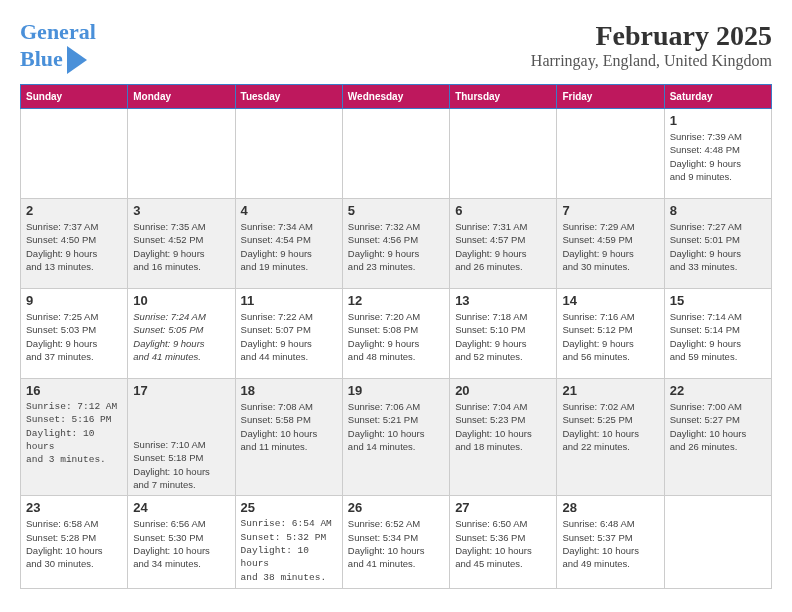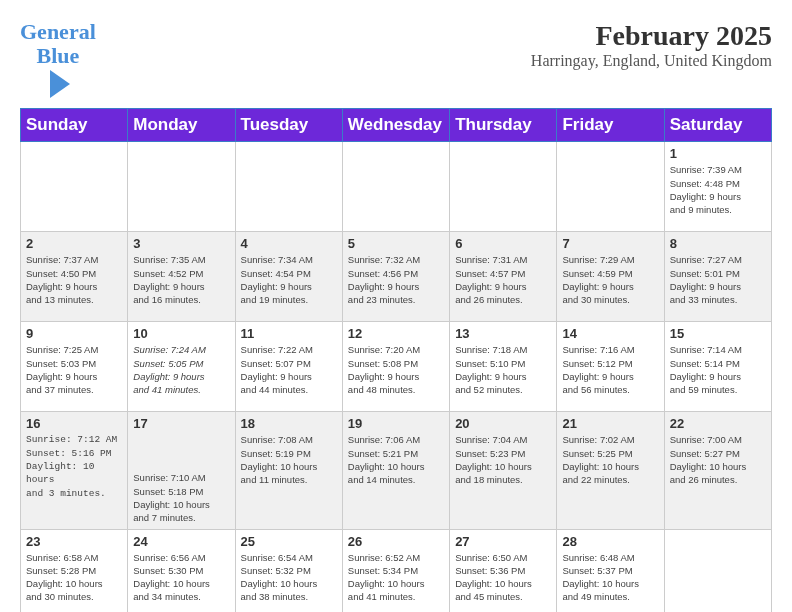--- a/index.html
+++ b/index.html
@@ -50,25 +50,25 @@
     .subtitle {
       font-size: 16px;
       color: #555;
     }
     .calendar {
       width: 100%;
       border-collapse: collapse;
       font-size: 10px;
     }
     .calendar th {
-      background: #6d28d9;
+      background: #be185d;
       color: #fff;
       text-align: left;
       padding: 6px 5px;
-      font-size: 17px;
+      font-size: 10px;
       border: 1px solid #3a7bc8;
     }
     .calendar td {
       border: 1px solid #ccc;
       vertical-align: top;
       padding: 4px 5px;
       width: calc(100% / 7);
       height: 90px;
       background: #fff;
     }
@@ -90,21 +90,21 @@
   </style>
 </head>
 <body>
 
 <div class="header">
   <div class="logo">
     <div>
       <div class="logo-text">
         <span>General</span>
       </div>
-      <div style="display:flex;align-items:center;flex-direction:column;">
+      <div style="display:flex;align-items:center;">
         <div class="logo-text" style="color:#4a90d9;">Blue</div>
         <div class="logo-arrow"></div>
       </div>
     </div>
   </div>
   <div class="title-block">
     <div class="main-title">February 2025</div>
     <div class="subtitle">Harringay, England, United Kingdom</div>
   </div>
 </div>
@@ -250,21 +250,21 @@
         <td class="gray-row">
           <span class="day-num">17</span>
           <div class="day-info" style="white-space: pre-line; margin-top: 40px;">Sunrise: 7:10 AM
 Sunset: 5:18 PM
 Daylight: 10 hours
 and 7 minutes.</div>
         </td>
         <td class="gray-row">
           <span class="day-num">18</span>
           <div class="day-info" style="white-space: pre-line;">Sunrise: 7:08 AM
-Sunset: 5:19 PM
+Sunset: 5:58 PM
 Daylight: 10 hours
 and 11 minutes.</div>
         </td>
         <td class="gray-row">
           <span class="day-num">19</span>
           <div class="day-info" style="white-space: pre-line;">Sunrise: 7:06 AM
 Sunset: 5:21 PM
 Daylight: 10 hours
 and 14 minutes.</div>
         </td>
@@ -300,21 +300,21 @@
         </td>
         <td>
           <span class="day-num">24</span>
           <div class="day-info" style="white-space: pre-line;">Sunrise: 6:56 AM
 Sunset: 5:30 PM
 Daylight: 10 hours
 and 34 minutes.</div>
         </td>
         <td>
           <span class="day-num">25</span>
-          <div class="day-info" style="white-space: pre-line;">Sunrise: 6:54 AM
+          <div class="day-info" style="white-space: pre-line; font-family: Liberation Mono, monospace;">Sunrise: 6:54 AM
 Sunset: 5:32 PM
 Daylight: 10 hours
 and 38 minutes.</div>
         </td>
         <td>
           <span class="day-num">26</span>
           <div class="day-info" style="white-space: pre-line;">Sunrise: 6:52 AM
 Sunset: 5:34 PM
 Daylight: 10 hours
 and 41 minutes.</div>

